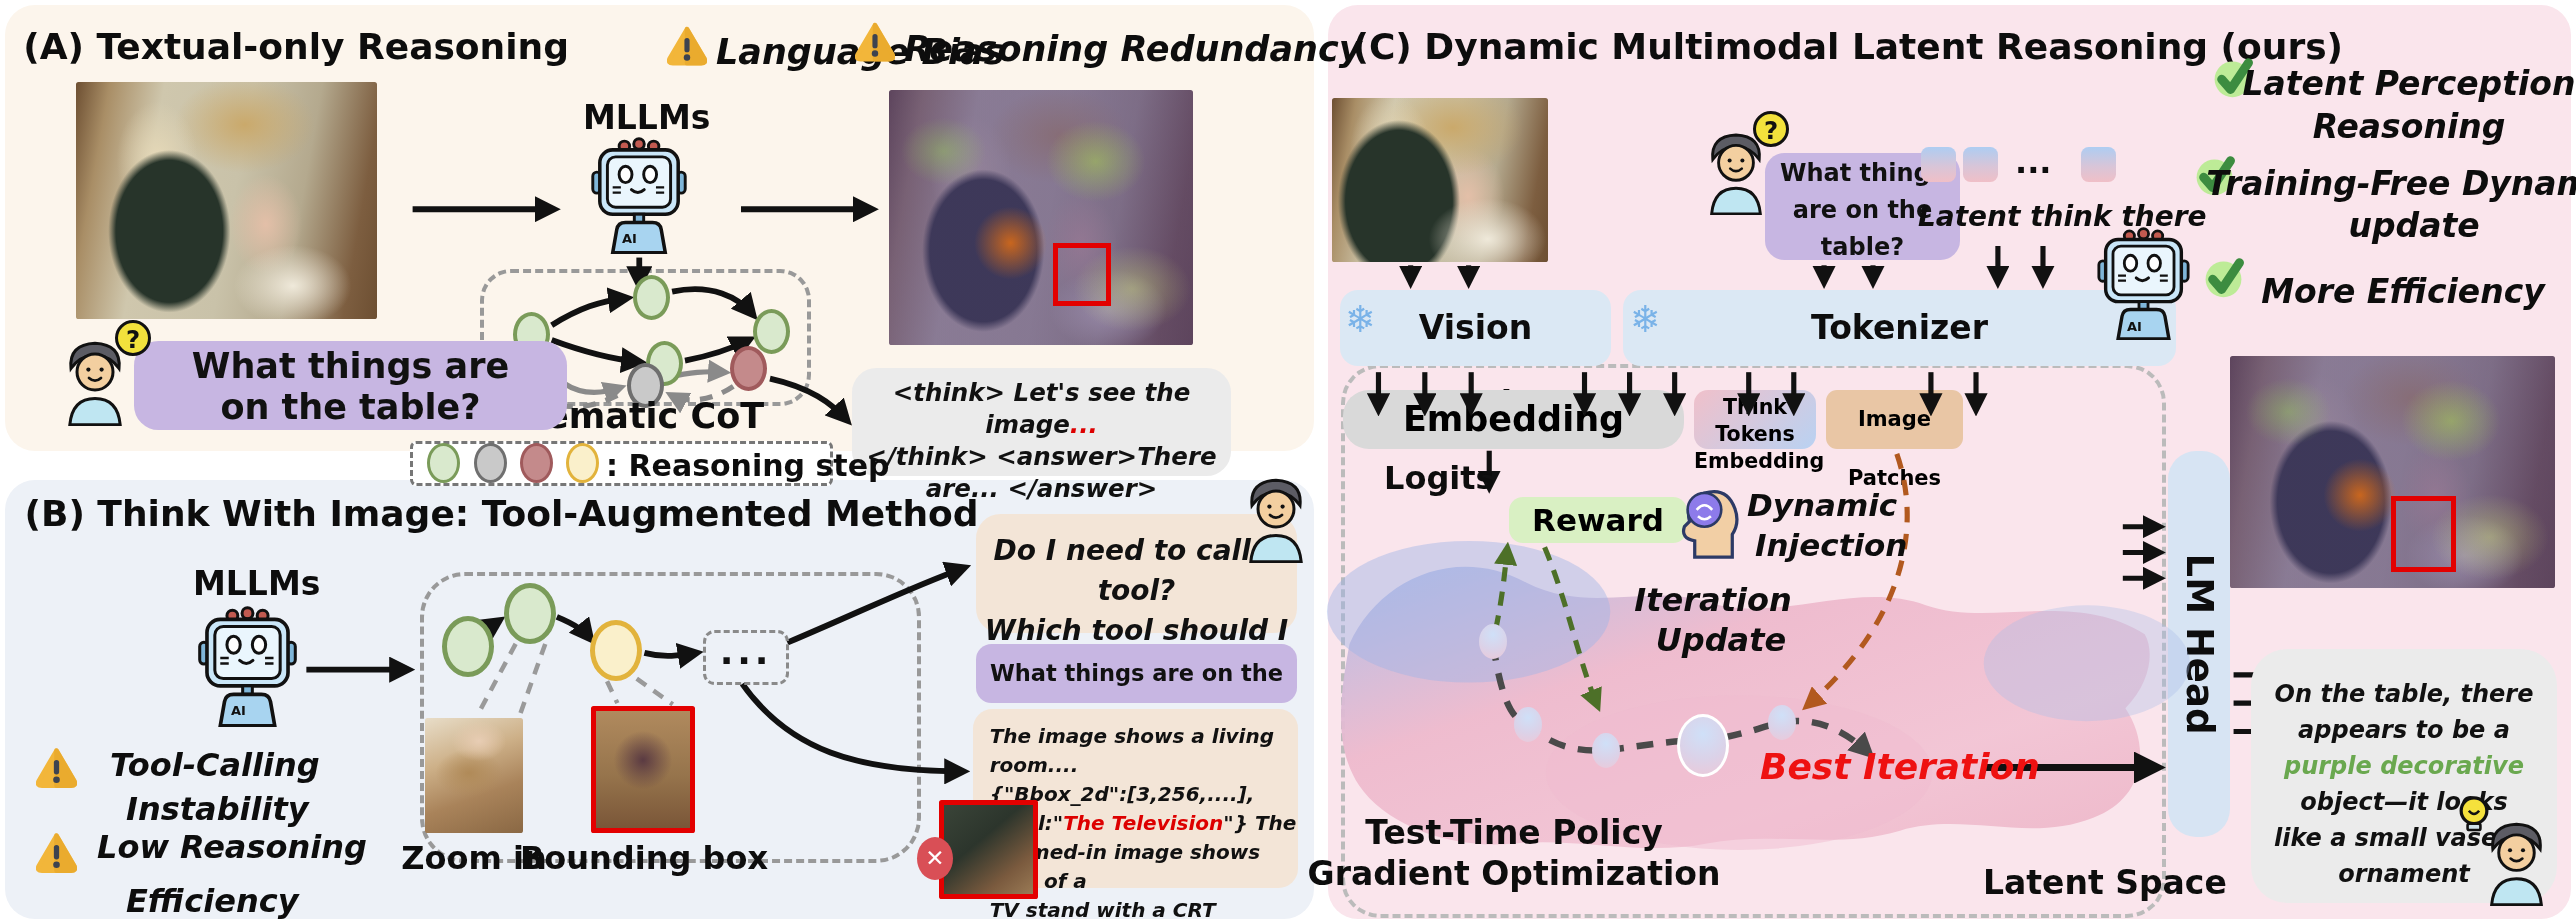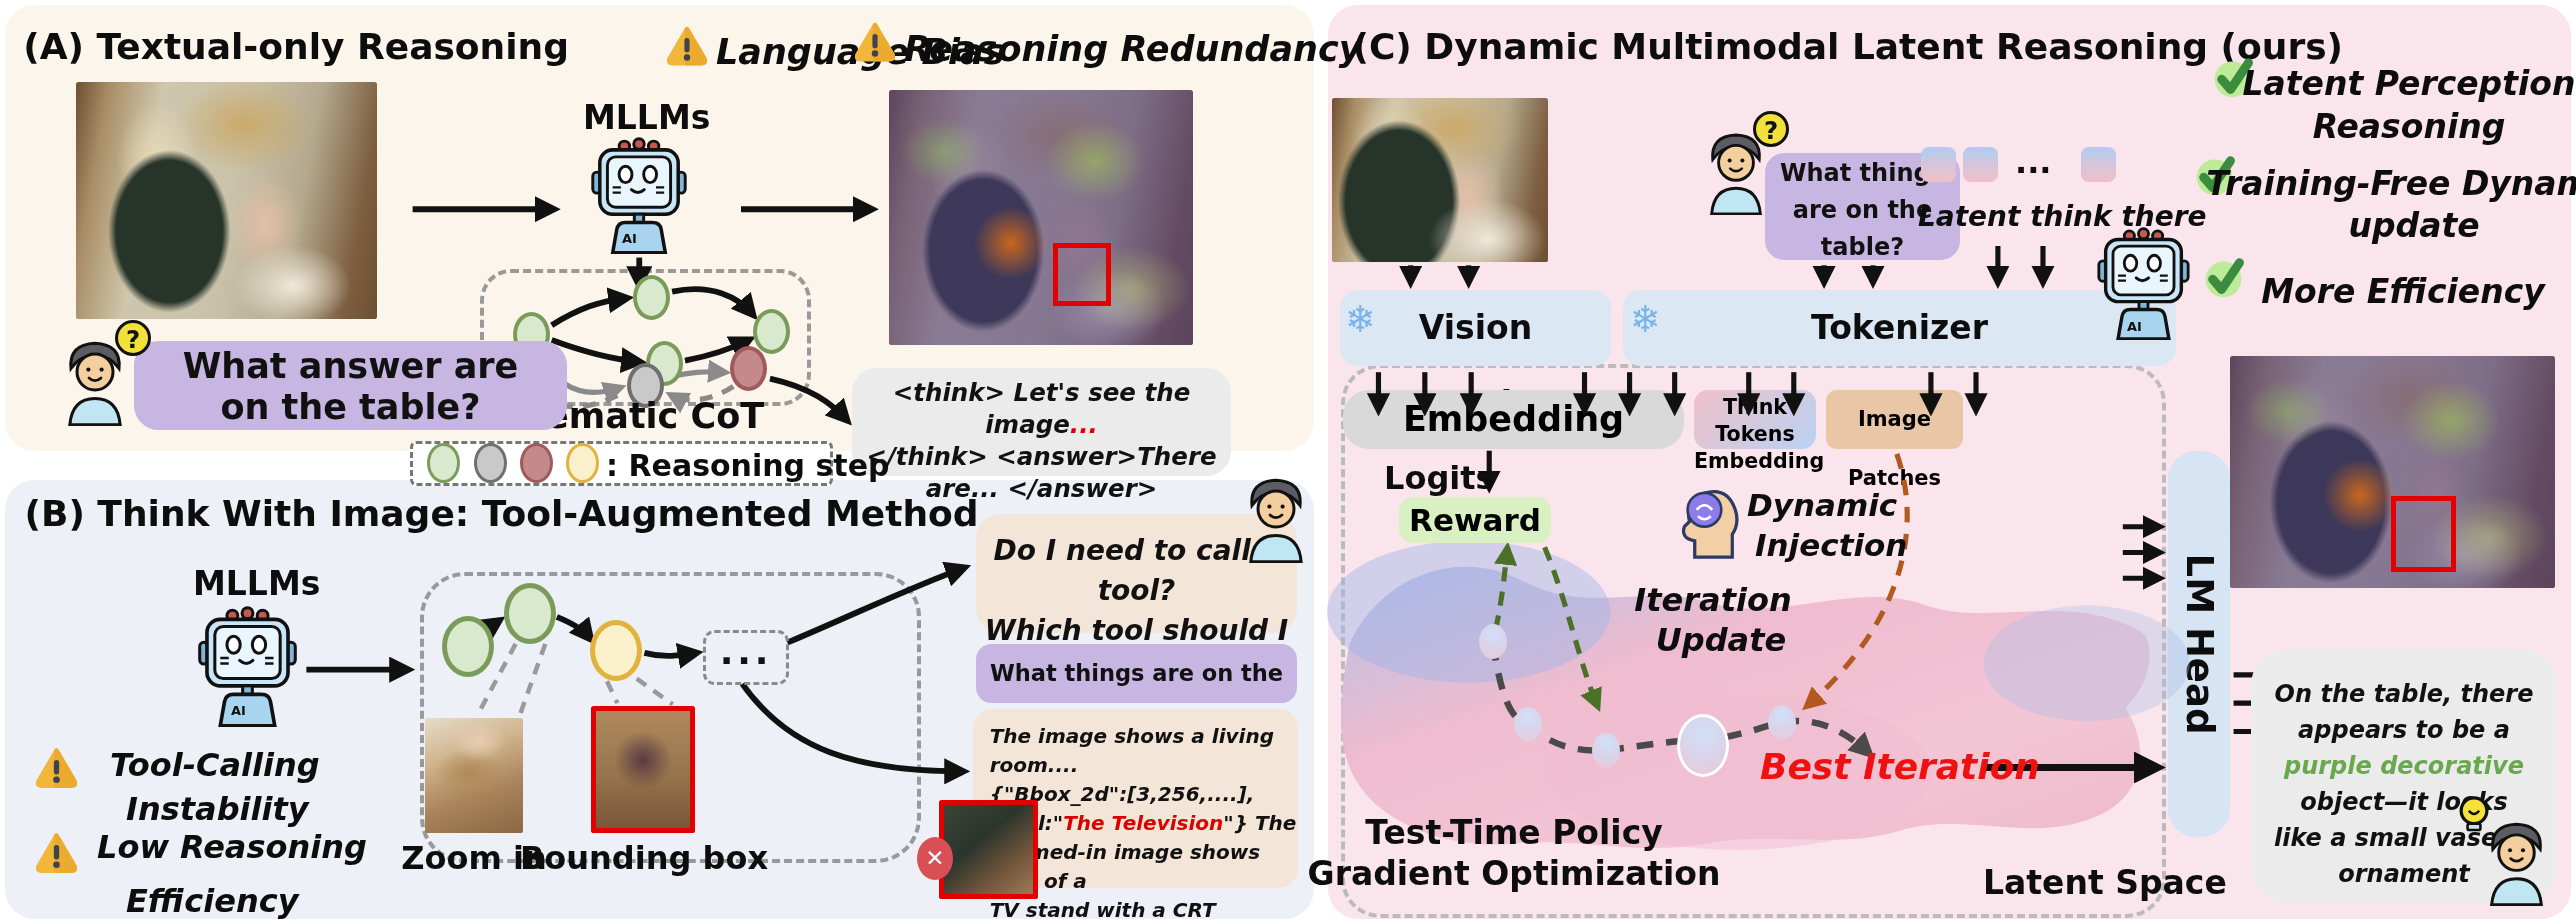--- a/index.html
+++ b/index.html
@@ -186,21 +186,21 @@
     <div><span>&lt;think&gt; Let's see the image</span><span class="rtext">...</span></div>
     <div>&lt;/think&gt; &lt;answer&gt;There</div>
     <div>are... &lt;/answer&gt;</div>
   </div>
 
   <svg class="person" style="left:59px;top:336px;" width="72" height="90" viewBox="0 0 120 150">
       <use href="#sym-person"></use>
     </svg>
   <div class="qbadge" style="left:115px;top:320px;">?</div>
   <div class="bub purple" style="left:134px;top:341px;width:433px;height:89px;text-align:center;font-size:35px;line-height:41px;padding-top:5.2px;">
-    <div>What answer are</div>
+    <div>What things are</div>
     <div>on the table?</div>
   </div>
 
   <div class="lbl" style="left:193px;top:564px;font-size:33px;">MLLMs</div>
   <svg class="robot" style="left:196px;top:606px;" width="103" height="121" viewBox="0 0 170 200">
       <use href="#sym-robot"></use>
     </svg>
   <span class="ailbl" style="left:231px;top:703px;">AI</span>
 
   <div class="dashbox" style="left:420px;top:572px;width:493px;height:283px;border-radius:45px;"></div>
@@ -288,21 +288,21 @@
   <div class="dashbox" style="left:1341px;top:364px;width:817px;height:546px;border-radius:39px;border-color:#bbb;"></div>
 
   <div class="abs" style="left:1343px;top:390px;width:341px;height:59px;background:#d9d9d9;border-radius:26px;text-align:center;font-weight:bold;font-size:35px;line-height:59px;z-index:3;">Embedding</div>
   <div class="abs" style="left:1694px;top:390px;width:122px;height:59px;border-radius:14px;background:linear-gradient(135deg,#f0c0ca 0%,#b9d2f2 100%);text-align:center;font-weight:bold;font-size:20.6px;line-height:27px;padding-top:3.9px;box-sizing:border-box;z-index:3;">
     <div>Think Tokens</div>
     <div>Embedding</div>
   </div>
   <div class="abs" style="left:1826px;top:390px;width:137px;height:59px;background:#e9c6a5;border-radius:11px;text-align:center;font-weight:bold;font-size:21px;line-height:59px;z-index:3;">Image Patches</div>
 
   <div class="lbl" style="left:1384px;top:459px;font-size:32px;">Logits</div>
-  <div class="abs" style="left:1399px;top:497px;width:152px;height:46px;background:#d9f0c3;border-radius:14px;text-align:center;font-weight:bold;font-size:31px;line-height:46px;z-index:6;">Reward</div>
+  <div class="abs" style="left:1509px;top:497px;width:178px;height:46px;background:#d9f0c3;border-radius:14px;text-align:center;font-weight:bold;font-size:31px;line-height:46px;z-index:6;">Reward</div>
 
   <svg class="abs z6" style="left:1674px;top:482px;" width="68" height="79" viewBox="0 0 105 120">
     <path d="M32,115 L32,90 Q10,86 16,68 L24,60 Q16,28 47,16 Q82,6 94,40 Q102,62 90,80 L90,115 Z" fill="#f2cfa5" stroke="#2c3a66" stroke-width="5"></path>
     <circle cx="47" cy="42" r="26" fill="#8d7bea" stroke="#2c3a66" stroke-width="4"></circle>
     <path d="M35,42 Q47,28 59,42 M37,52 Q47,61 57,52" stroke="#ffffff" stroke-width="4" fill="none"></path>
   </svg>
   <div class="lbl it" style="left:1747px;top:487px;font-size:31px;">Dynamic</div>
   <div class="lbl it" style="left:1755px;top:527px;font-size:31px;">Injection</div>
 
   <div class="lbl it ctrx" style="left:1713px;top:581px;font-size:32px;">Iteration</div>

